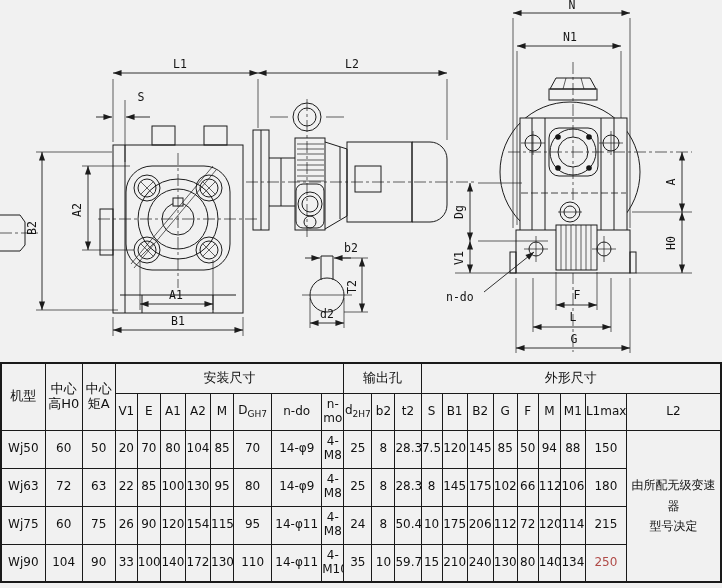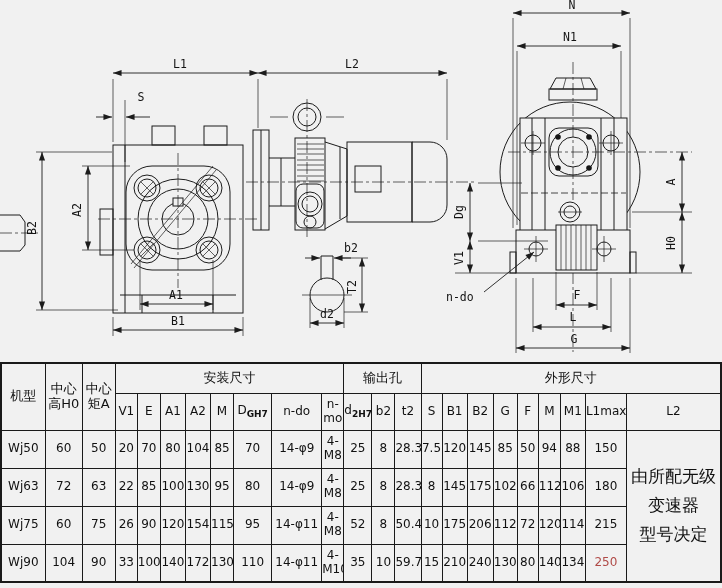--- a/index.html
+++ b/index.html
@@ -28,23 +28,23 @@
     border:2px solid #1a1a1a;margin:0;
   }
   th,td{
     border:1px solid #1a1a1a;text-align:center;vertical-align:middle;
     padding:0;font-weight:normal;overflow:hidden;white-space:nowrap;
   }
   .cjk{font-size:13px;white-space:normal;}
   tr.trg{height:30px;}
   tr.trs{height:37px;}
   tbody tr{height:38px;}
-  sub{font-size:9px;font-weight:bold;}
+  sub{font-size:9px;}
   td.red{color:#b04a47;}
-  td.note{font-size:17px;white-space:normal;line-height:1.7;}
+  td.note{font-size:12px;white-space:normal;line-height:1.7;}
 </style>
 </head>
 <body>
 
 <div>
 
 <svg id="drawing" width="722" height="362" viewBox="0 0 722 362">
   <defs>
     <marker id="ar" viewBox="0 0 10 8" markerWidth="11" markerHeight="8" refX="9.5" refY="4" orient="auto-start-reverse">
       <path d="M0,0.6 9.5,4 0,7.4z" fill="#1c1c1c"></path>
@@ -375,21 +375,21 @@
       <td>60</td>
       <td>75</td>
       <td>26</td>
       <td>90</td>
       <td>120</td>
       <td>154</td>
       <td>115</td>
       <td>95</td>
       <td>14-φ11</td>
       <td class="wrap-hyphen">4-<br>M8</td>
-      <td>52</td>
+      <td>24</td>
       <td>8</td>
       <td>50.4</td>
       <td>10</td>
       <td>175</td>
       <td>206</td>
       <td>112</td>
       <td>72</td>
       <td>120</td>
       <td>114</td>
       <td>215</td>

